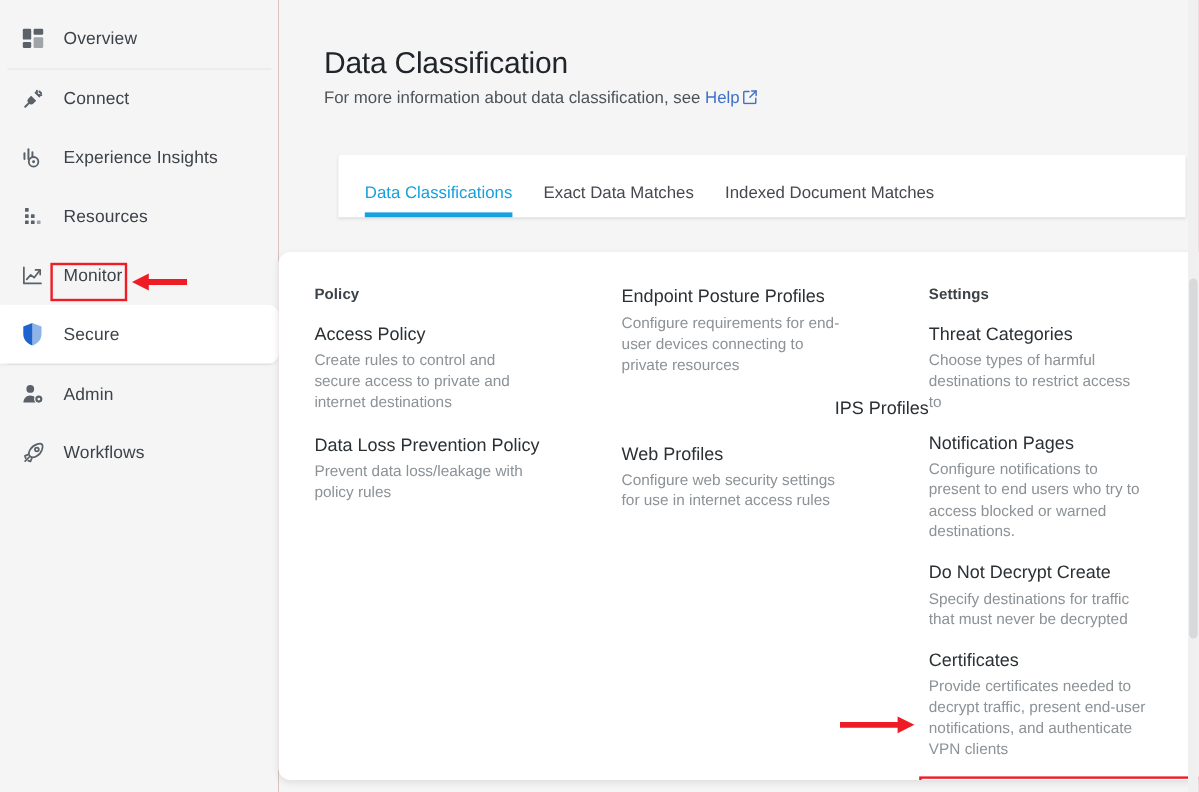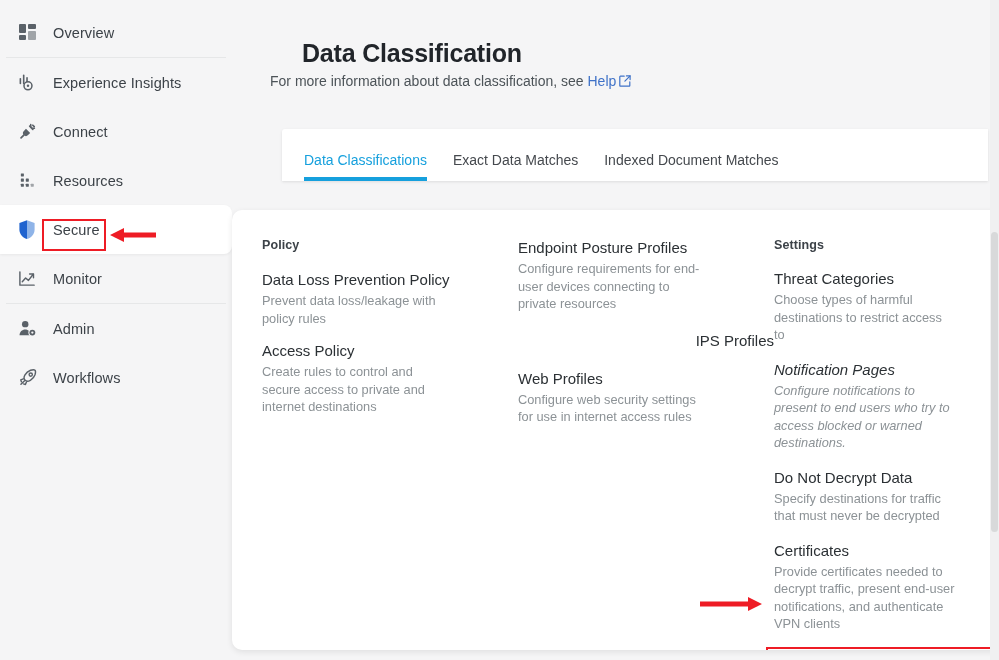--- a/index.html
+++ b/index.html
@@ -75,24 +75,23 @@
   #main {
     position: absolute;
     left: 232px; top: 0;
     width: 767px; height: 660px;
     background: #f5f5f6;
   }
   #page-title {
     position: absolute;
     left: 38px; top: 22px;
     font-size: 25px;
-    font-weight: bold;
+    font-weight: normal;
     color: #21252a;
     letter-spacing: -0.2px;
-    margin-left: 32px;
   }
   #page-subtitle {
     position: absolute;
     left: 38px; top: 73px;
     font-size: 14px;
     color: #4c5358;
     text-align: center;
   }
   #page-subtitle .help-link {
     color: #3f72c8;
@@ -228,78 +227,78 @@
             <rect x="10" y="8" width="8" height="9" rx="1" opacity="0.55"></rect>
           </svg>
         </span>
         <span class="nav-label">Overview</span>
       </div>
 
       <div class="nav-divider"></div>
 
       <div class="nav-item">
         <span class="nav-icon">
-          <svg width="19" height="19" viewBox="0 0 20 20" fill="none" stroke="currentColor" stroke-width="1.7" stroke-linecap="round">
-            <line x1="2.5" y1="6" x2="2.5" y2="11"></line>
-            <line x1="6" y1="2.5" x2="6" y2="11"></line>
-            <line x1="9.5" y1="5" x2="9.5" y2="9"></line>
-            <circle cx="10.5" cy="13.5" r="4.2" stroke-width="1.6"></circle>
-            <circle cx="10.5" cy="13.5" r="1.3" fill="currentColor" stroke="none"></circle>
-          </svg>
-        </span>
-        <span class="nav-label">Experience Insights</span>
-      </div>
-
-      <div class="nav-item">
-        <span class="nav-icon">
           <svg width="19" height="19" viewBox="0 0 20 20" fill="none" stroke="currentColor" stroke-width="1.8" stroke-linecap="round">
             <path d="M3.2 16.8 L6.4 13.6"></path>
             <path d="M6.2 13.8 a3.1 3.1 0 0 0 4.4 0 l2.2-2.2 -4.4-4.4 -2.2 2.2 a3.1 3.1 0 0 0 0 4.4 z" fill="currentColor" stroke="none"></path>
             <path d="M12.3 4.4 l3.3 3.3" stroke-width="1.8"></path>
             <path d="M15.6 3.4 l1.5 1.5" stroke-width="1.8"></path>
             <path d="M13.4 2.6 l0.1 2.3" stroke-width="1.6"></path>
             <path d="M17.3 6.6 l-2.3 -0.1" stroke-width="1.6"></path>
           </svg>
         </span>
         <span class="nav-label">Connect</span>
       </div>
 
       <div class="nav-item">
         <span class="nav-icon">
+          <svg width="19" height="19" viewBox="0 0 20 20" fill="none" stroke="currentColor" stroke-width="1.7" stroke-linecap="round">
+            <line x1="2.5" y1="6" x2="2.5" y2="11"></line>
+            <line x1="6" y1="2.5" x2="6" y2="11"></line>
+            <line x1="9.5" y1="5" x2="9.5" y2="9"></line>
+            <circle cx="10.5" cy="13.5" r="4.2" stroke-width="1.6"></circle>
+            <circle cx="10.5" cy="13.5" r="1.3" fill="currentColor" stroke="none"></circle>
+          </svg>
+        </span>
+        <span class="nav-label">Experience Insights</span>
+      </div>
+
+      <div class="nav-item">
+        <span class="nav-icon">
           <svg width="19" height="19" viewBox="0 0 20 20" fill="currentColor">
             <rect x="3" y="2.5" width="3.2" height="3.2" rx="0.5"></rect>
             <rect x="3" y="8" width="3.2" height="3.2" rx="0.5"></rect>
             <rect x="8.2" y="8" width="3.2" height="3.2" rx="0.5"></rect>
             <rect x="3" y="13.4" width="3.2" height="3.2" rx="0.5"></rect>
             <rect x="8.2" y="13.4" width="3.2" height="3.2" rx="0.5"></rect>
             <rect x="13.4" y="13.4" width="3.2" height="3.2" rx="0.5" opacity="0.55"></rect>
           </svg>
         </span>
         <span class="nav-label">Resources</span>
       </div>
 
-      <div class="nav-item active">
-        <span class="nav-icon">
-          <svg width="20" height="21" viewBox="0 0 20 21">
-            <path d="M10 1.2 L17.6 4.1 V10.4 C17.6 15.1 14.3 18.6 10 19.9 Z" fill="#8fb4e8"></path>
-            <path d="M10 1.2 L2.4 4.1 V10.4 C2.4 15.1 5.7 18.6 10 19.9 Z" fill="#1f63cf"></path>
-          </svg>
-        </span>
-        <span class="nav-label">Secure</span>
-      </div>
-
       <div class="nav-item">
         <span class="nav-icon">
           <svg width="19" height="19" viewBox="0 0 20 20" fill="none" stroke="currentColor" stroke-width="1.5" stroke-linecap="round" stroke-linejoin="round">
             <polyline points="2,3 2,17 17,17"></polyline>
             <polyline points="4.5,13.5 8,9.5 11,12 16,5.5"></polyline>
             <polyline points="12.2,5.2 16.3,5.2 16.3,9.3"></polyline>
           </svg>
         </span>
         <span class="nav-label">Monitor</span>
+      </div>
+
+      <div class="nav-item active">
+        <span class="nav-icon">
+          <svg width="20" height="21" viewBox="0 0 20 21">
+            <path d="M10 1.2 L17.6 4.1 V10.4 C17.6 15.1 14.3 18.6 10 19.9 Z" fill="#8fb4e8"></path>
+            <path d="M10 1.2 L2.4 4.1 V10.4 C2.4 15.1 5.7 18.6 10 19.9 Z" fill="#1f63cf"></path>
+          </svg>
+        </span>
+        <span class="nav-label">Secure</span>
       </div>
 
       <div class="nav-divider"></div>
 
       <div class="nav-item">
         <span class="nav-icon">
           <svg width="19" height="19" viewBox="0 0 20 20" fill="currentColor">
             <circle cx="7.6" cy="5.4" r="3.4"></circle>
             <path d="M1.6 17.2 c0-3.6 2.7-6.1 6-6.1 c3.3 0 6 2.5 6 6.1 z"></path>
             <circle cx="15.1" cy="14.3" r="4.2" fill="#f5f5f6"></circle>
@@ -353,29 +352,29 @@
         <div class="tab">Indexed Document Matches</div>
       </div>
     </div>
 
     <div id="mega-panel">
       <div id="columns">
 
         <div class="col">
           <div class="col-title">Policy</div>
 
+          <div class="entry">
+            <div class="entry-title">Access Policy</div>
+            <div class="entry-desc">Create rules to control and secure access to private and internet destinations</div>
+          </div>
+
           <div class="entry" style="margin-top:18px;">
             <div class="entry-title">Data Loss Prevention Policy</div>
             <div class="entry-desc">Prevent data loss/leakage with policy rules</div>
           </div>
-
-          <div class="entry">
-            <div class="entry-title">Access Policy</div>
-            <div class="entry-desc">Create rules to control and secure access to private and internet destinations</div>
-          </div>
         </div>
 
         <div class="col">
 
           <div class="entry">
             <div class="entry-title">Endpoint Posture Profiles</div>
             <div class="entry-desc">Configure requirements for end-user devices connecting to private resources</div>
           </div>
 
           <div class="entry" style="margin-top:18px;text-align:right;">
@@ -389,27 +388,27 @@
         </div>
 
         <div class="col">
           <div class="col-title">Settings</div>
 
           <div class="entry">
             <div class="entry-title">Threat Categories</div>
             <div class="entry-desc">Choose types of harmful destinations to restrict access to</div>
           </div>
 
-          <div class="entry" style="margin-top:16px;font-style:italic;">
+          <div class="entry" style="margin-top:16px;">
             <div class="entry-title">Notification Pages</div>
             <div class="entry-desc">Configure notifications to present to end users who try to access blocked or warned destinations.</div>
           </div>
 
           <div class="entry" style="margin-top:16px;">
-            <div class="entry-title">Do Not Decrypt Data</div>
+            <div class="entry-title">Do Not Decrypt Create</div>
             <div class="entry-desc">Specify destinations for traffic that must never be decrypted</div>
           </div>
 
           <div class="entry" style="margin-top:16px;">
             <div class="entry-title">Certificates</div>
             <div class="entry-desc">Provide certificates needed to decrypt traffic, present end-user notifications, and authenticate VPN clients</div>
           </div>
 
           <div class="entry boxed" style="margin-top:12px;">
             

